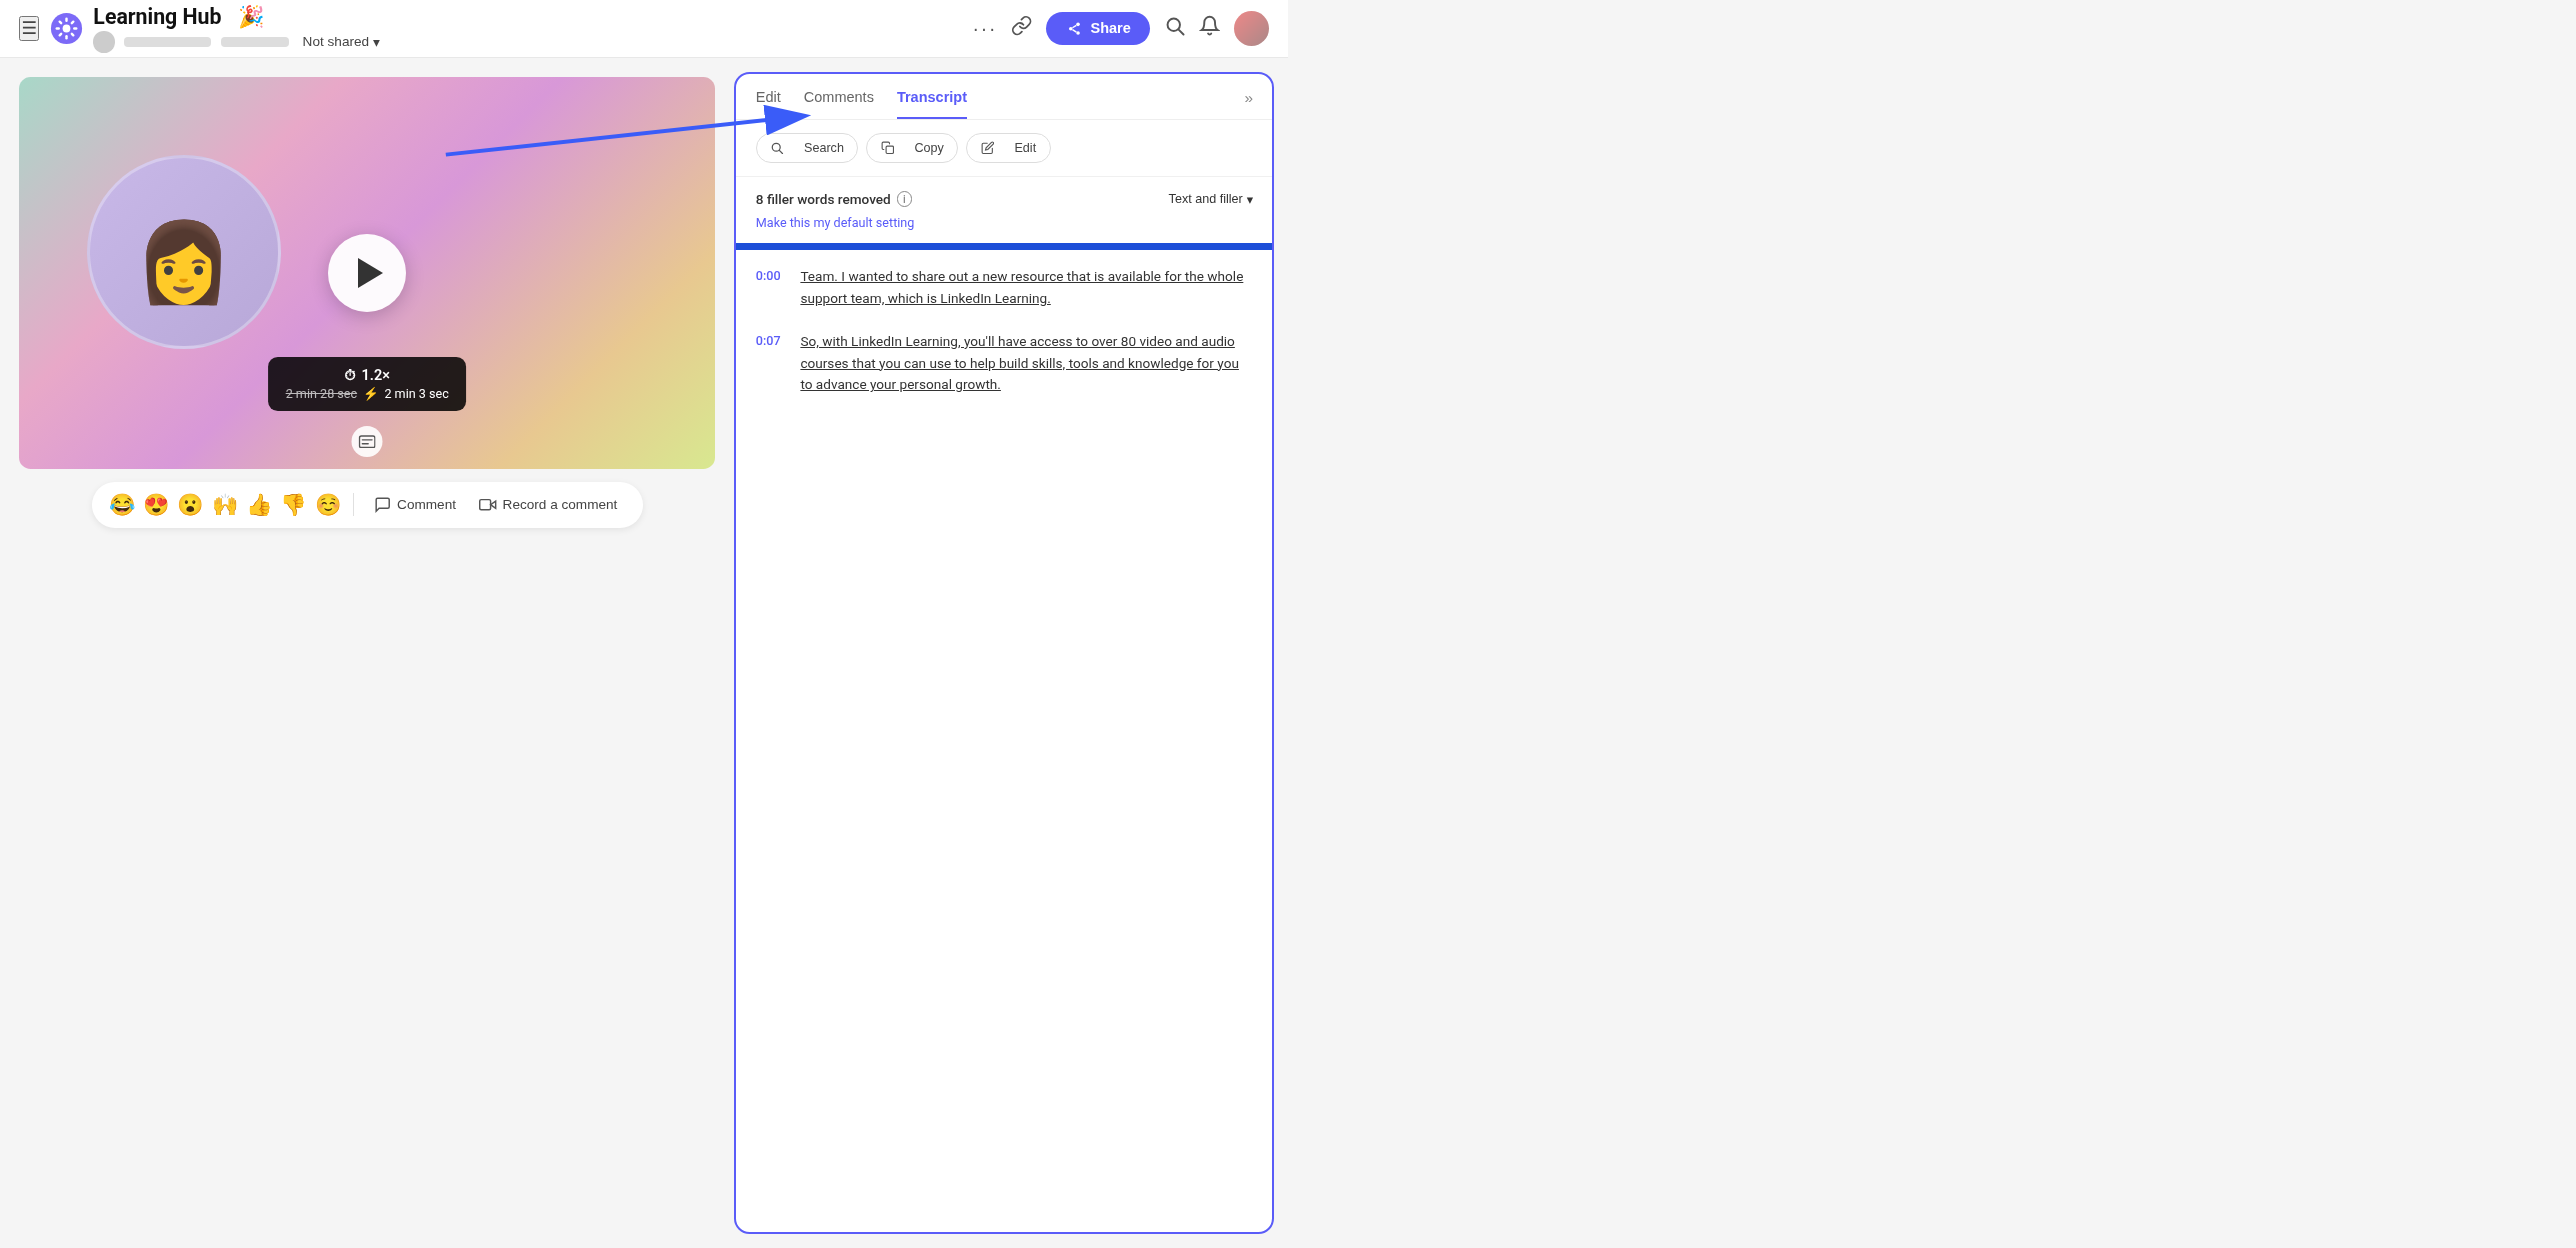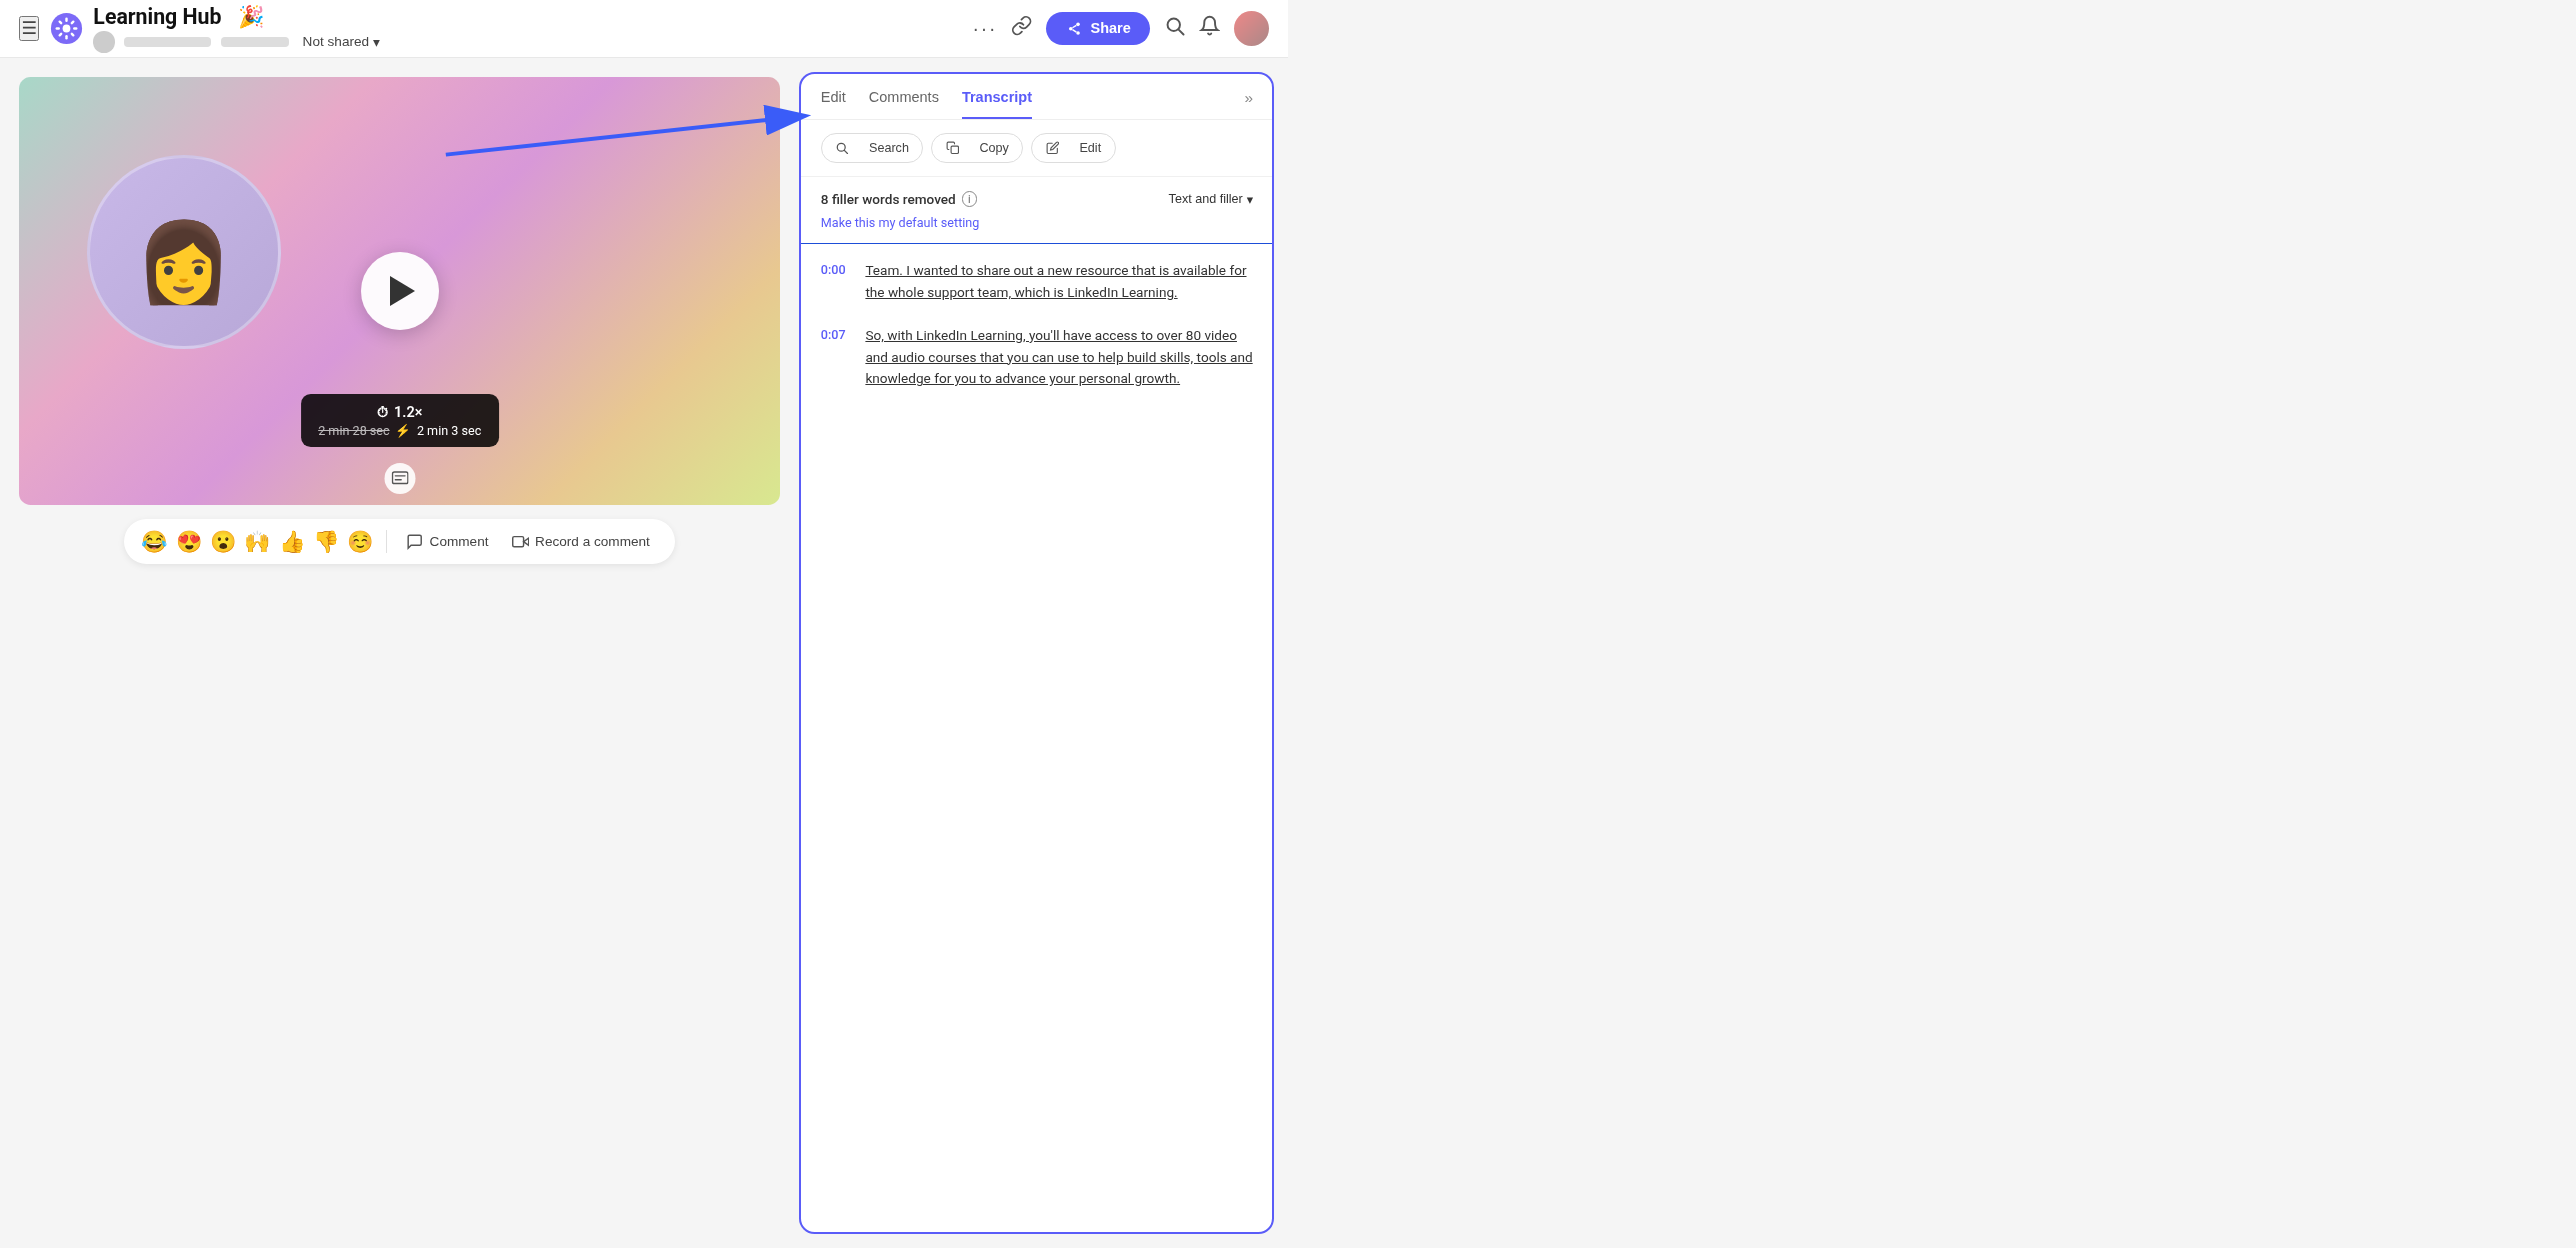--- a/index.html
+++ b/index.html
@@ -311,21 +311,21 @@
       background: none;
       border: none;
       cursor: pointer;
       font-size: 13.6px;
       color: #444;
       padding: 3.9px 7.8px;
     }
 
     
     .transcript-panel {
-      width: 475px;
+      width: 540px;
       background: #fff;
       border: 2.4px solid #5a5cf8;
       border-radius: 15.5px;
       margin: 13.6px 13.6px 13.6px 0;
       display: flex;
       flex-direction: column;
       overflow: hidden;
     }
 
     .panel-tabs {
@@ -380,21 +380,21 @@
       border: 1px solid #ddd;
       border-radius: 19.4px;
       padding: 6.8px 13.6px;
       font-size: 12.6px;
       color: #444;
       cursor: pointer;
     }
 
     .filler-section {
       padding: 13.6px 19.4px;
-      border-bottom: 1px solid #1d4ed8;
+      border-bottom: 7px solid #1d4ed8;
     }
 
     .filler-row {
       display: flex;
       align-items: center;
       justify-content: space-between;
     }
 
     .filler-label {
       display: flex;

